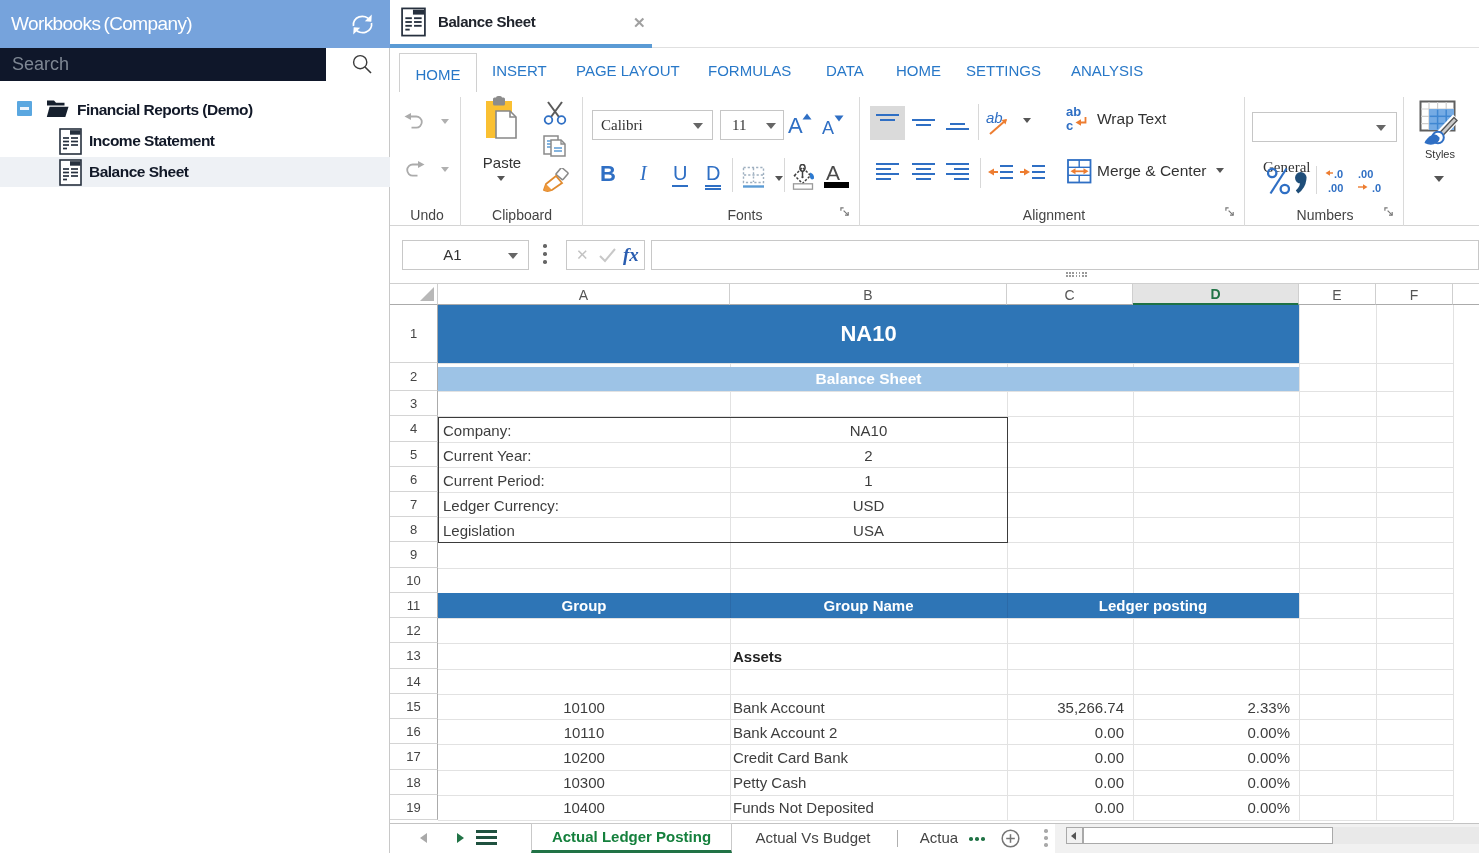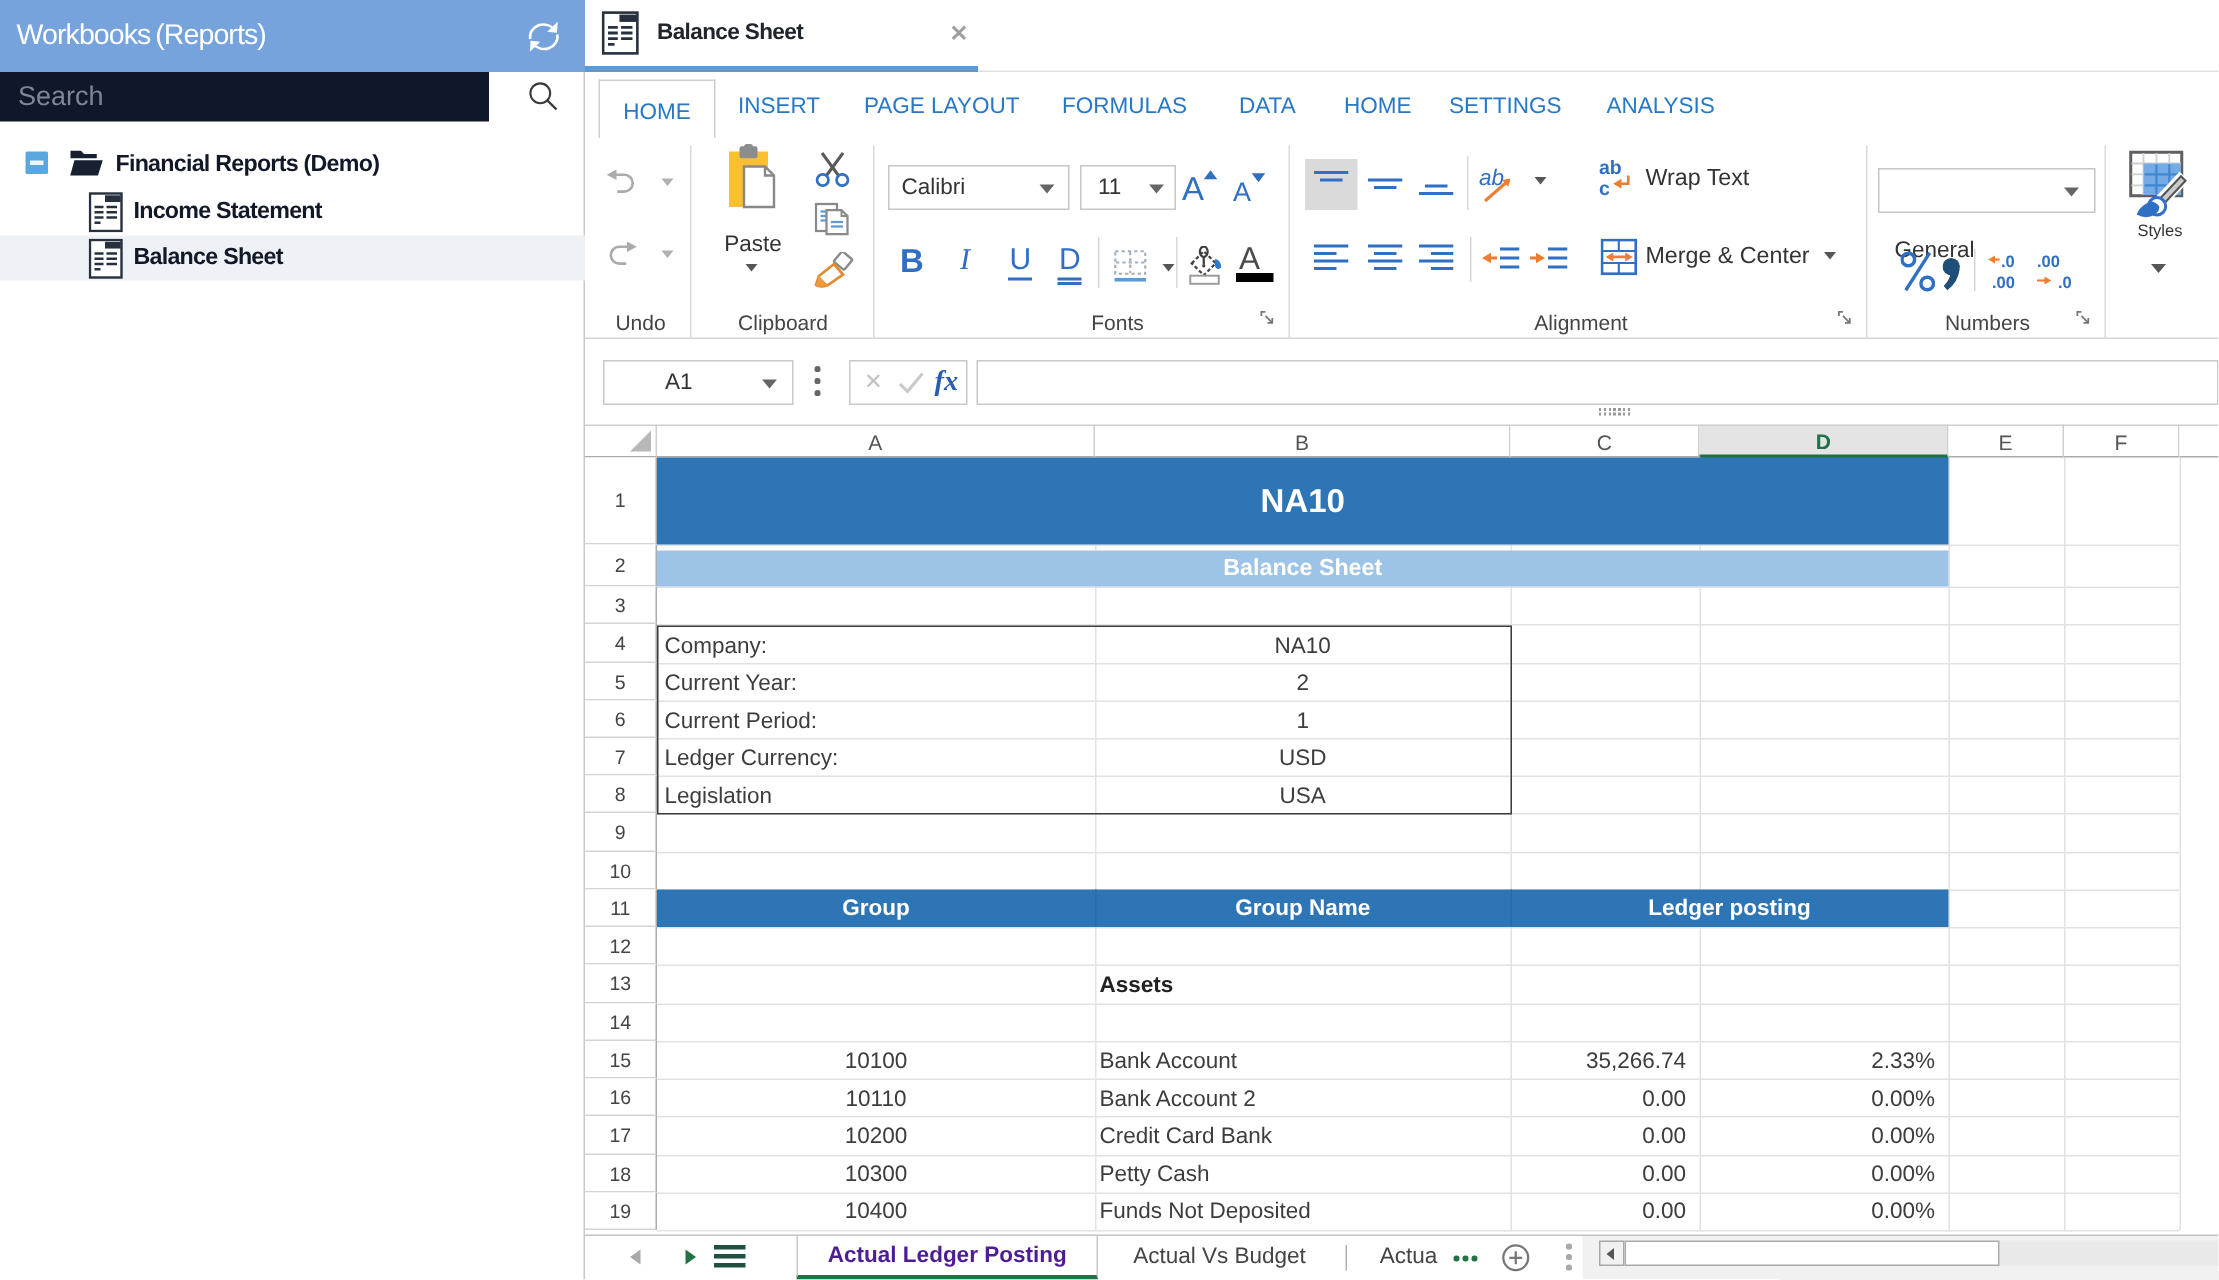--- a/index.html
+++ b/index.html
@@ -25,21 +25,21 @@
 
 #rtabs { position:absolute; left:0; top:48px; width:1089px; height:44px; background:#fff; }
 .rtab { position:absolute; top:0; height:44px; line-height:46px; color:#2878c8; font-size:15px; }
 #hometab { position:absolute; left:9px; top:5px; width:78px; height:40px; border:1px solid #d0d0d0; border-bottom:none; background:#fff; text-align:center; line-height:41px; color:#2878c8; font-size:15px;}
 
 #ribbon { position:absolute; left:0; top:92px; width:1089px; height:134px; background:#fff; border-bottom:1px solid #d4d4d4; }
 .vsep { position:absolute; top:5px; width:1px; height:213px; background:#dadada; }
 .glabel { position:absolute; top:113px; height:20px; line-height:20px; font-size:14px; color:#444; transform:translateX(-50%); }
 .launch { position:absolute; width:10px; height:10px; }
 .combo { position:absolute; border:1px solid #c6c6c6; background:#fff; }
-.combo .ct { position:absolute; left:8px; top:0; font-size:15px; color:#333; }
+.combo .ct { position:absolute; left:8px; top:0; font-size:15px; color:#333;font-family:Liberation Serif, serif; }
 .caret { width:0; height:0; border-left:5px solid transparent; border-right:5px solid transparent; border-top:6px solid #666; position:absolute; }
 .caret.sm { border-left-width:4px; border-right-width:4px; border-top-width:5px; }
 
 #fbar { position:absolute; left:0; top:226px; width:1089px; height:52px; background:#fff; }
 .fbox { position:absolute; top:14px; height:30px; border:1px solid #c8c8c8; background:#fff; }
 
 #grid { position:absolute; left:0; top:278px; width:1089px; height:545px; background:#fff; }
 .colhead { position:absolute; top:5px; height:22px; border-top:1px solid #cfcfcf; border-right:1px solid #cfcfcf; border-bottom:1px solid #ababab; text-align:center; line-height:22px; font-size:14px; color:#555; background:#fff;}
 .rowhead { position:absolute; left:0; width:48px; border-right:1px solid #ababab; border-bottom:1px solid #d4d4d4; text-align:center; font-size:13px; color:#444; background:#fff;}
 .gvline { position:absolute; width:1px; background:#e2e2e2; }
@@ -47,21 +47,21 @@
 .celltext { position:absolute; font-size:15px; color:#3d3d3d; white-space:nowrap; }
 
 #sheetbar { position:absolute; left:0; top:823px; width:1089px; height:30px; background:#fff; border-top:1px solid #c3c3c3; }
 </style>
 </head>
 <body>
 <div id="page">
 
   <div id="side">
     <div id="sideHead">
-      <div class="t">Workbooks (Reports)</div>
+      <div class="t">Workbooks (Company)</div>
       <svg class="abs" style="left:350px; top:13px;" width="25" height="23" viewBox="0 0 25 23">
         <g fill="none" stroke="#fff" stroke-width="1.7">
           <path d="M3.5 13 A 9 8.2 0 0 1 20 7.2"></path>
           <path d="M21.5 10 A 9 8.2 0 0 1 5 15.8"></path>
         </g>
         <path d="M21.8 1.5 L21.3 8.8 L14.8 8.2 Z" fill="#fff"></path>
         <path d="M3.2 21.5 L3.7 14.2 L10.2 14.8 Z" fill="#fff"></path>
       </svg>
     </div>
     <div id="sideSearch">
@@ -548,21 +548,21 @@
 
     <div id="sheetbar">
       <div class="abs" style="left:665px;top:0;width:424px;height:29px;background:#f1f1f1;"></div>
       <div class="abs" style="left:30px;top:9px;width:0;height:0;border-top:5.5px solid transparent;border-bottom:5.5px solid transparent;border-right:7px solid #a9a9a9;"></div>
       <div class="abs" style="left:67px;top:9px;width:0;height:0;border-top:5.5px solid transparent;border-bottom:5.5px solid transparent;border-left:7px solid #217346;"></div>
       <div class="abs" style="left:86px;top:6px;width:21px;height:16px;">
         <div style="height:3px;background:#1f513f;margin-bottom:3px;"></div>
         <div style="height:3px;background:#1f513f;margin-bottom:3px;"></div>
         <div style="height:3px;background:#1f513f;"></div>
       </div>
-      <div class="abs" style="left:141px;top:-1px;width:201px;height:30px;background:#fff;border:1px solid #c9c9c9;border-bottom:3px solid #217346;text-align:center;line-height:26px;color:#4c1d95;font-weight:bold;font-size:15px;">Actual Ledger Posting</div>
+      <div class="abs" style="left:141px;top:-1px;width:201px;height:30px;background:#fff;border:1px solid #c9c9c9;border-bottom:3px solid #217346;text-align:center;line-height:26px;color:#15803d;font-weight:bold;font-size:15px;">Actual Ledger Posting</div>
       <div class="abs" style="left:356px;top:0;width:134px;text-align:center;line-height:28px;color:#444;font-size:15px;">Actual Vs Budget</div>
       <div class="abs" style="left:507px;top:6px;width:1px;height:17px;background:#b0b0b0;"></div>
       <div class="abs" style="left:527px;top:0;width:44px;text-align:center;line-height:28px;color:#444;font-size:15px;">Actua</div>
       <div class="abs" style="left:579px;top:13px;width:18px;height:5px;">
         <div class="abs" style="left:0;top:0;width:3.6px;height:3.6px;border-radius:50%;background:#217346;"></div>
         <div class="abs" style="left:6px;top:0;width:3.6px;height:3.6px;border-radius:50%;background:#217346;"></div>
         <div class="abs" style="left:12px;top:0;width:3.6px;height:3.6px;border-radius:50%;background:#217346;"></div>
       </div>
       <svg class="abs" style="left:611px;top:5px;" width="19" height="19" viewBox="0 0 19 19">
         <circle cx="9.5" cy="9.5" r="8.3" fill="none" stroke="#767676" stroke-width="1.5"></circle>

